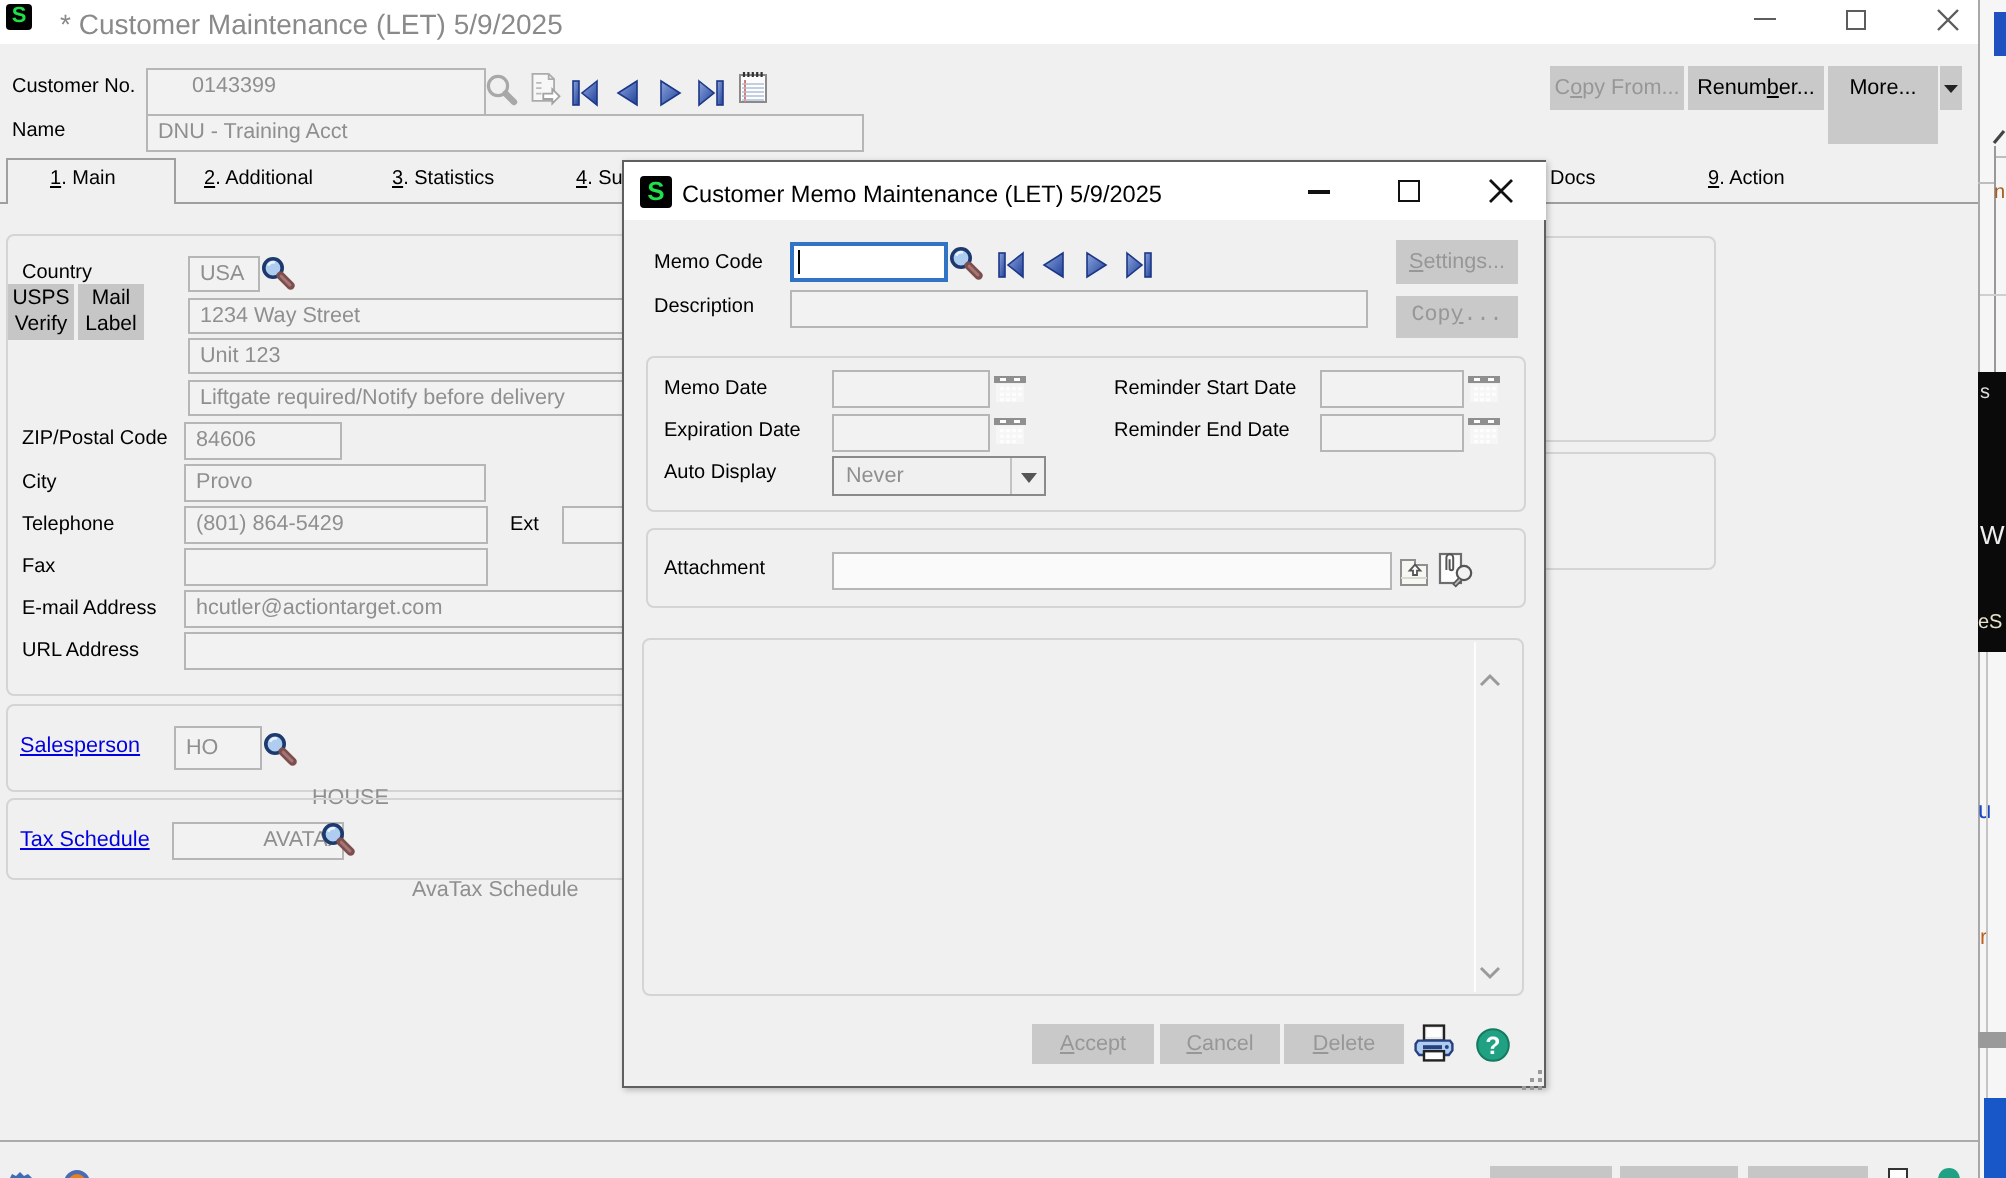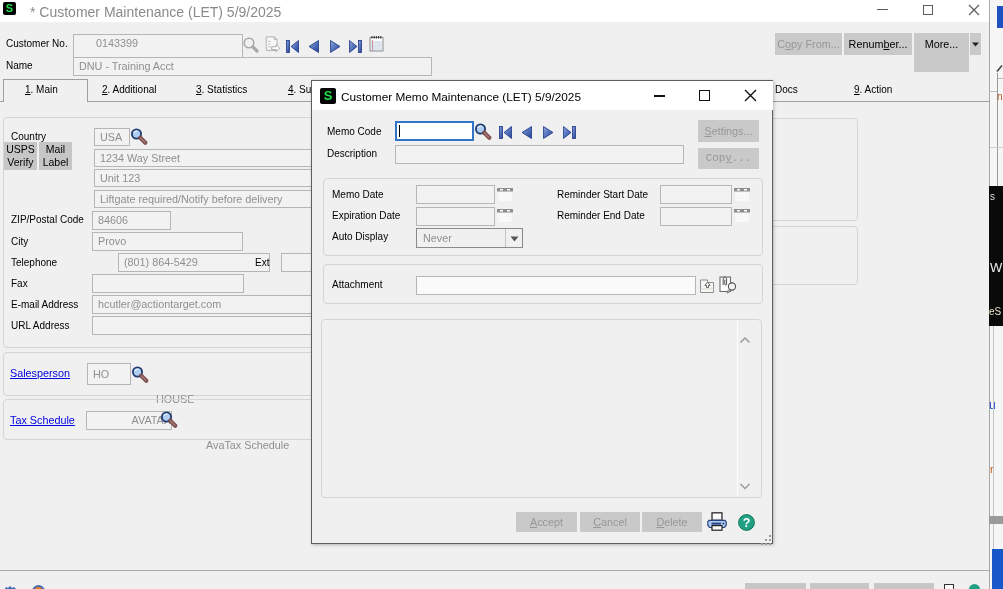--- a/index.html
+++ b/index.html
@@ -111,21 +111,21 @@
 
   <div class="field" style="left:94px;top:149px;width:338px;height:18px;">1234 Way Street</div>
   <div class="field" style="left:94px;top:169px;width:338px;height:18px;">Unit 123</div>
   <div class="field" style="left:94px;top:190px;width:338px;height:18px;">Liftgate required/Notify before delivery</div>
 
   <div class="lbl" style="left:11px;top:214px;">ZIP/Postal Code</div>
   <div class="field" style="left:92px;top:211px;width:79px;height:19px;">84606</div>
   <div class="lbl" style="left:11px;top:236px;">City</div>
   <div class="field" style="left:92px;top:232px;width:151px;height:19px;">Provo</div>
   <div class="lbl" style="left:11px;top:257px;">Telephone</div>
-  <div class="field" style="left:92px;top:253px;width:152px;height:19px;margin-left:26px;">(801) 864-5429</div>
+  <div class="field" style="left:92px;top:253px;width:152px;height:19px;">(801) 864-5429</div>
   <div class="lbl" style="left:255px;top:257px;">Ext</div>
   <div class="field" style="left:281px;top:253px;width:60px;height:19px;"></div>
   <div class="lbl" style="left:11px;top:278px;">Fax</div>
   <div class="field" style="left:92px;top:274px;width:152px;height:19px;"></div>
   <div class="lbl" style="left:11px;top:299px;">E-mail Address</div>
   <div class="field" style="left:92px;top:295px;width:340px;height:19px;">hcutler@actiontarget.com</div>
   <div class="lbl" style="left:11px;top:320px;">URL Address</div>
   <div class="field" style="left:92px;top:316px;width:340px;height:19px;"></div>
 
   <div class="gbox" style="left:3px;top:352px;width:700px;height:44px;"></div>

